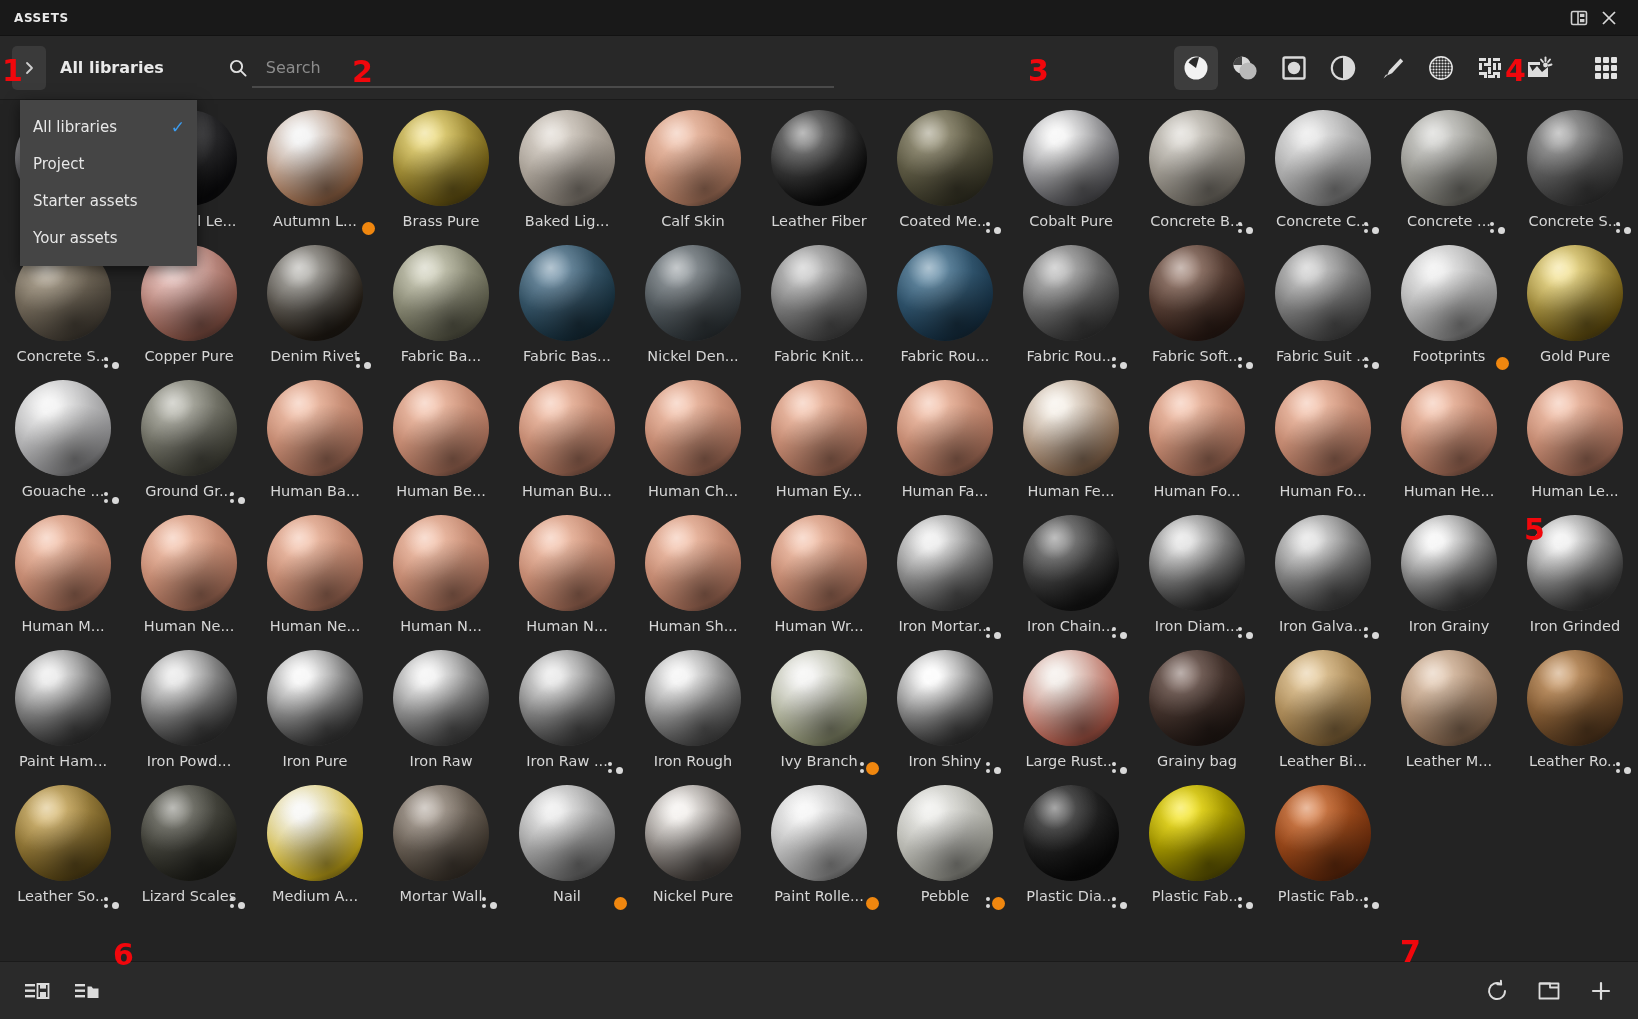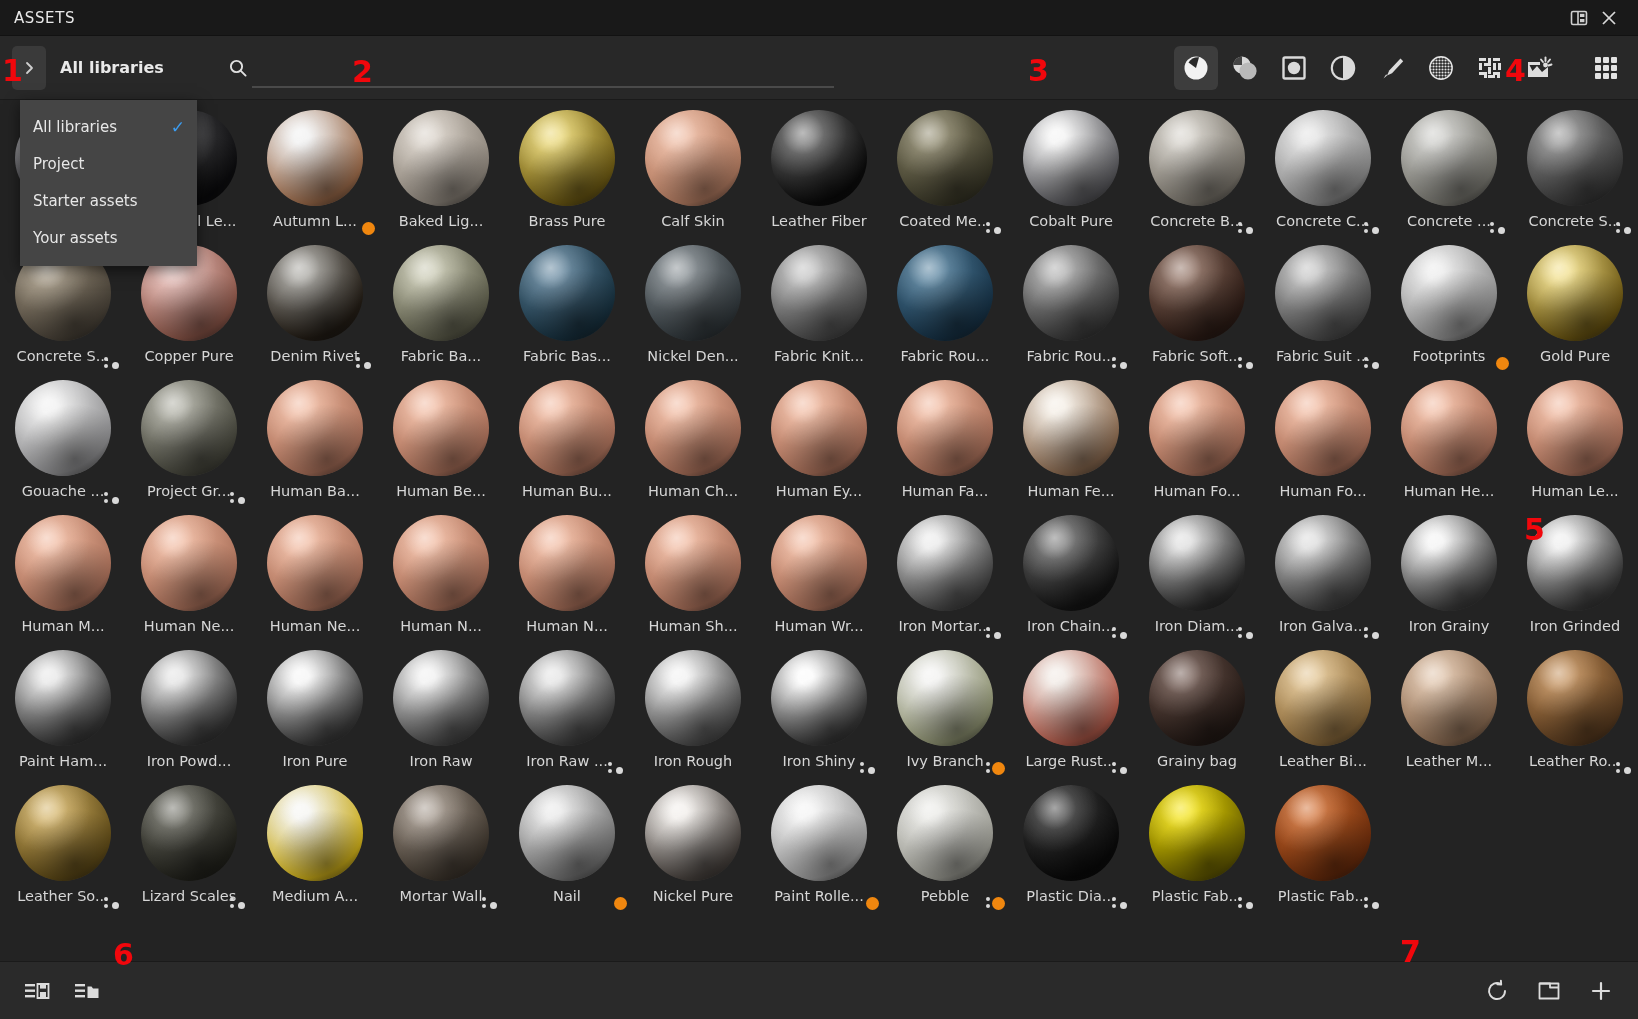--- a/index.html
+++ b/index.html
@@ -11,21 +11,21 @@
     -webkit-font-smoothing:antialiased;
   }
   .app { position:relative; width:1638px; height:1019px; display:flex; flex-direction:column; }
 
   
   .titlebar {
     height:36px; flex:0 0 36px; background:#191919;
     display:flex; align-items:center; padding:0 14px;
     border-bottom:1px solid #121212;
   }
-  .title-text { font-size:15px; font-weight:normal; letter-spacing:.6px; color:#e9e9e9; }
+  .title-text { font-size:12px; font-weight:bold; letter-spacing:.6px; color:#e9e9e9; }
   .titlebar-spacer { flex:1; }
   .title-btn { width:30px; height:28px; display:flex; align-items:center; justify-content:center; cursor:pointer; }
   .title-btn svg { display:block; }
 
   
   .header {
     height:64px; flex:0 0 64px; background:#282828;
     display:flex; align-items:center; padding:0 10px 0 12px;
     position:relative; border-bottom:1px solid #1a1a1a;
   }
@@ -164,20 +164,21 @@
       <span class="lib-label">All libraries</span>
     </div>
 
     <div class="search-wrap">
       <span class="search-icon">
         <svg width="22" height="22" viewBox="0 0 22 22" fill="none" stroke="#e0e0e0" stroke-width="1.9">
           <circle cx="9.5" cy="9.5" r="5.6"></circle>
           <line x1="13.6" y1="13.6" x2="18.6" y2="18.6" stroke-linecap="round"></line>
         </svg>
       </span>
+      <input class="search-input" type="text" value="" placeholder="Search" style="">
       <span class="search-underline"></span>
     </div>
 
     <div class="filter-bar">
 
       <span class="filter-btn active">
         <svg width="30" height="30" viewBox="0 0 30 30">
           <circle cx="15" cy="15" r="11.5" fill="#f2f2f2"></circle>
           <path d="M7.5 9.5 A11.5 11.5 0 0 1 18 4.2 L15 15 Z" fill="#2a2a2a"></path>
         </svg>
@@ -291,30 +292,30 @@
           <div class="label">Artificial Le...</div>
         </div>
         <div class="cell">
           <div class="thumb" style="background: radial-gradient(circle at 36% 28%, rgb(239, 239, 239) 0%, rgb(239, 239, 239) 8%, rgb(154, 106, 74) 72%, rgb(13, 13, 13) 100%);">
             <div class="shine"></div>
           </div>
           <div class="badge"></div>
           <div class="label">Autumn L...</div>
         </div>
         <div class="cell">
+          <div class="thumb" style="background: radial-gradient(circle at 36% 28%, rgb(232, 212, 106) 0%, rgb(232, 212, 106) 8%, rgb(109, 90, 20) 72%, rgb(13, 13, 13) 100%);">
+            <div class="shine"></div>
+          </div>
+          <div class="label">Brass Pure</div>
+        </div>
+        <div class="cell">
           <div class="thumb" style="background: radial-gradient(circle at 36% 28%, rgb(214, 206, 196) 0%, rgb(214, 206, 196) 8%, rgb(141, 133, 123) 72%, rgb(13, 13, 13) 100%);">
             <div class="shine"></div>
           </div>
           <div class="label">Baked Lig...</div>
-        </div>
-        <div class="cell">
-          <div class="thumb" style="background: radial-gradient(circle at 36% 28%, rgb(232, 212, 106) 0%, rgb(232, 212, 106) 8%, rgb(109, 90, 20) 72%, rgb(13, 13, 13) 100%);">
-            <div class="shine"></div>
-          </div>
-          <div class="label">Brass Pure</div>
         </div>
         <div class="cell">
           <div class="thumb" style="background: radial-gradient(circle at 36% 28%, rgb(237, 183, 157) 0%, rgb(237, 183, 157) 8%, rgb(176, 122, 96) 72%, rgb(13, 13, 13) 100%);">
             <div class="shine"></div>
           </div>
           <div class="label">Calf Skin</div>
         </div>
         <div class="cell">
           <div class="thumb" style="background: radial-gradient(circle at 36% 28%, rgb(106, 106, 106) 0%, rgb(106, 106, 106) 8%, rgb(11, 11, 11) 72%, rgb(13, 13, 13) 100%);">
             <div class="shine"></div>
@@ -499,21 +500,21 @@
         </div>
         <div class="cell">
           <div class="thumb" style="background: radial-gradient(circle at 36% 28%, rgb(168, 168, 156) 0%, rgb(168, 168, 156) 8%, rgb(71, 71, 61) 72%, rgb(13, 13, 13) 100%);">
             <div class="shine"></div>
           </div>
           <div class="dots">
             <i></i>
             <i></i>
             <i></i>
           </div>
-          <div class="label">Project Gr...</div>
+          <div class="label">Ground Gr...</div>
         </div>
         <div class="cell">
           <div class="thumb" style="background: radial-gradient(circle at 36% 28%, rgb(240, 182, 155) 0%, rgb(240, 182, 155) 8%, rgb(169, 112, 90) 72%, rgb(13, 13, 13) 100%);">
             <div class="shine"></div>
           </div>
           <div class="label">Human Ba...</div>
         </div>
         <div class="cell">
           <div class="thumb" style="background: radial-gradient(circle at 36% 28%, rgb(240, 182, 155) 0%, rgb(240, 182, 155) 8%, rgb(169, 112, 90) 72%, rgb(13, 13, 13) 100%);">
             <div class="shine"></div>
@@ -705,43 +706,43 @@
             <i></i>
             <i></i>
           </div>
           <div class="label">Iron Raw ...</div>
         </div>
         <div class="cell">
           <div class="thumb" style="background: radial-gradient(circle at 36% 28%, rgb(240, 240, 240) 0%, rgb(240, 240, 240) 8%, rgb(82, 82, 82) 72%, rgb(13, 13, 13) 100%);">
             <div class="shine"></div>
           </div>
           <div class="label">Iron Rough</div>
-        </div>
-        <div class="cell">
-          <div class="thumb" style="background: radial-gradient(circle at 36% 28%, rgb(250, 250, 250) 0%, rgb(250, 250, 250) 8%, rgb(58, 58, 58) 72%, rgb(13, 13, 13) 100%);">
-            <div class="shine"></div>
-          </div>
-          <div class="dots">
-            <i></i>
-            <i></i>
-            <i></i>
-          </div>
-          <div class="label">Iron Shiny</div>
         </div>
         <div class="cell">
           <div class="thumb" style="background: radial-gradient(circle at 36% 28%, rgb(240, 240, 238) 0%, rgb(240, 240, 238) 8%, rgb(140, 144, 112) 72%, rgb(13, 13, 13) 100%);">
             <div class="shine"></div>
           </div>
           <div class="dots">
             <i></i>
             <i></i>
             <i></i>
           </div>
           <div class="badge"></div>
           <div class="label">Ivy Branch</div>
+        </div>
+        <div class="cell">
+          <div class="thumb" style="background: radial-gradient(circle at 36% 28%, rgb(250, 250, 250) 0%, rgb(250, 250, 250) 8%, rgb(58, 58, 58) 72%, rgb(13, 13, 13) 100%);">
+            <div class="shine"></div>
+          </div>
+          <div class="dots">
+            <i></i>
+            <i></i>
+            <i></i>
+          </div>
+          <div class="label">Iron Shiny</div>
         </div>
         <div class="cell">
           <div class="thumb" style="background: radial-gradient(circle at 36% 28%, rgb(240, 232, 226) 0%, rgb(240, 232, 226) 8%, rgb(176, 90, 74) 72%, rgb(13, 13, 13) 100%);">
             <div class="shine"></div>
           </div>
           <div class="dots">
             <i></i>
             <i></i>
             <i></i>
           </div>

